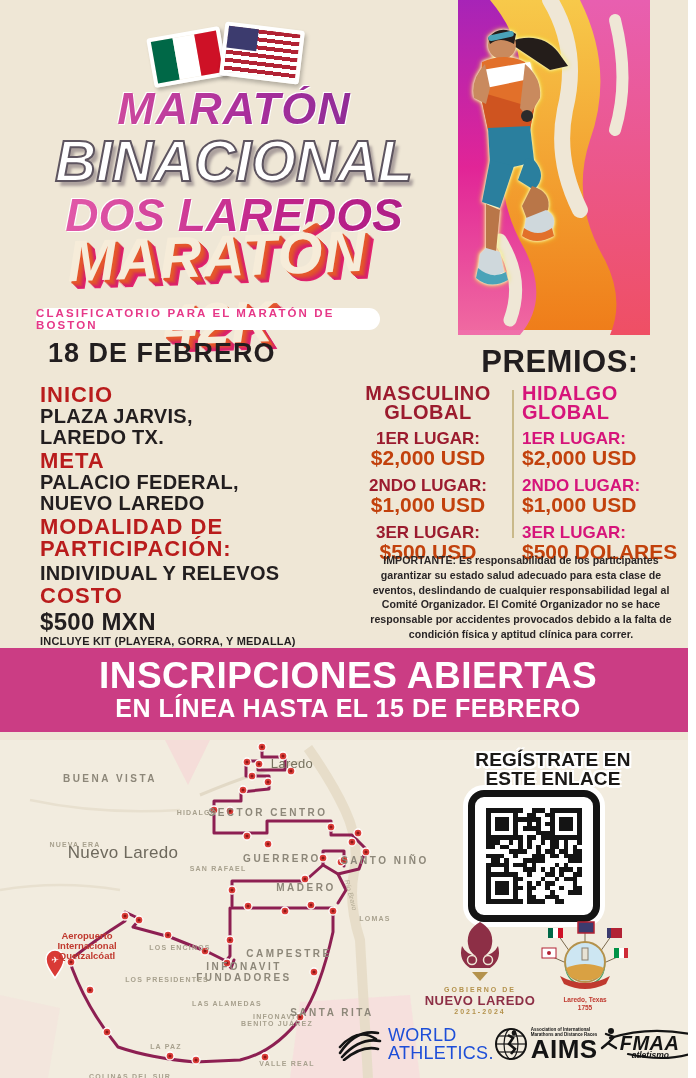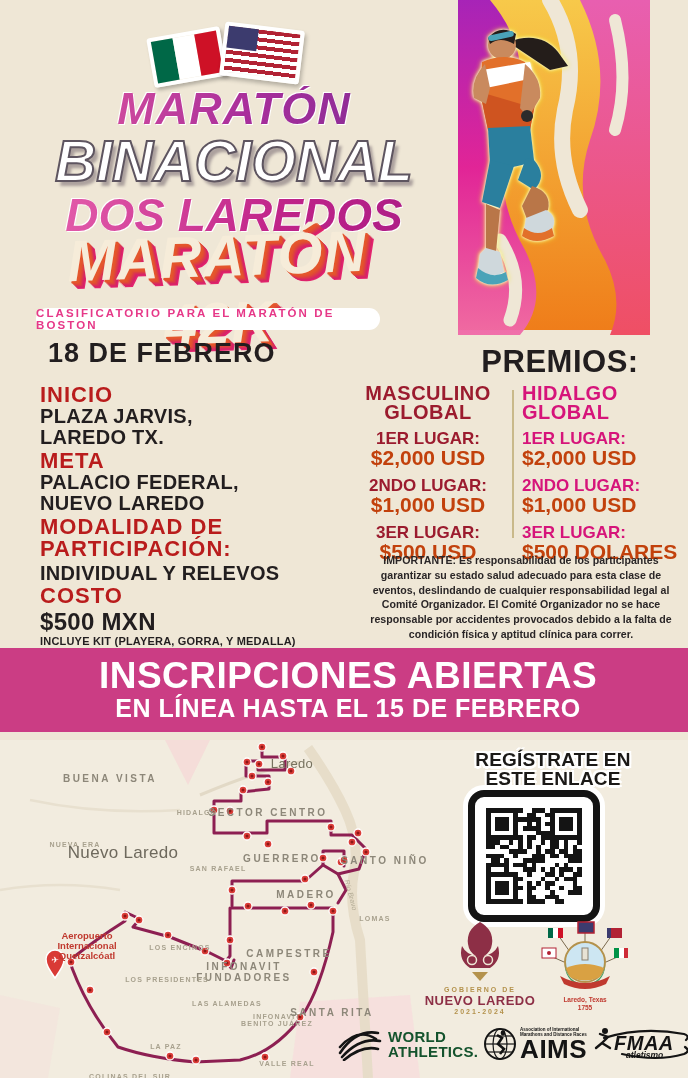--- a/index.html
+++ b/index.html
@@ -76,21 +76,21 @@
   
   .gob{position:absolute;left:420px;top:920px;width:120px;text-align:center;}
   .gob .g1{font-size:7px;font-weight:bold;letter-spacing:2px;color:#b4924c;}
   .gob .g2{font-size:13px;font-weight:bold;letter-spacing:.5px;color:#8d2f46;}
   .gob .g3{font-size:7px;font-weight:bold;letter-spacing:2px;color:#b4924c;}
   .seal{position:absolute;left:540px;top:920px;width:90px;text-align:center;}
   .seal .cap{font-size:6.5px;color:#c0392f;font-weight:bold;line-height:1.2;}
   .blogos{position:absolute;left:336px;top:1018px;width:356px;height:52px;display:flex;
           align-items:center;justify-content:space-between;}
   .wa{display:flex;align-items:center;gap:6px;}
-  .wa .watext{font-size:15px;font-weight:bold;color:#14532d;line-height:1.0;letter-spacing:.3px;}
+  .wa .watext{font-size:18px;font-weight:normal;color:#1d4ed8;line-height:1.0;letter-spacing:.3px;}
   .aims{display:flex;align-items:center;gap:3px;}
   .aims .aimsword{font-size:26px;font-weight:bold;color:#141414;letter-spacing:.5px;line-height:.9;}
   .aims .aimssub{font-size:4.5px;font-weight:bold;color:#141414;line-height:1.2;}
   .fmaa{position:relative;width:100px;height:40px;}
   .fmaa .fword{position:absolute;left:22px;top:8px;font-size:20px;font-weight:bold;font-style:italic;color:#141414;letter-spacing:.5px;}
   .fmaa .fsub{position:absolute;left:34px;top:26px;font-size:8.5px;font-weight:bold;font-style:italic;color:#141414;}
 </style>
 </head>
 <body>
 
@@ -327,21 +327,21 @@
     </svg>
     <div style="position:absolute;left:0;top:0;width:696px;height:338px;">
         <div class="maplabel citysm" style="left: 292px; top: 23px;">Laredo</div>
         <div class="maplabel area" style="left: 110px; top: 38px;">BUENA VISTA</div>
         <div class="maplabel tiny" style="left: 75px; top: 104px;">NUEVA ERA</div>
         <div class="maplabel city" style="left: 123px; top: 113px;">Nuevo Laredo</div>
         <div class="maplabel tiny" style="left: 197px; top: 72px;">HIDALGO</div>
         <div class="maplabel tiny" style="left: 218px; top: 128px;">SAN RAFAEL</div>
         <div class="maplabel area" style="left: 268px; top: 72px;">SECTOR CENTRO</div>
         <div class="maplabel area" style="left: 282px; top: 118px;">GUERRERO</div>
-        <div class="maplabel area" style="left: 306px; top: 154px;">MADERO</div>
+        <div class="maplabel area" style="left: 306px; top: 147px;">MADERO</div>
         <div class="maplabel area" style="left: 385px; top: 120px;">SANTO NIÑO</div>
         <div class="maplabel tiny" style="left: 375px; top: 178px;">LOMAS</div>
         <div class="maplabel river" style="left: 351px; top: 155px; transform: translate(-50%, -50%) rotate(75deg);">Río Bravo</div>
         <div class="maplabel tiny" style="left: 180px; top: 207px;">LOS ENCINOS</div>
         <div class="maplabel area" style="left: 289px; top: 213px;">CAMPESTRE</div>
         <div class="maplabel area" style="left: 244px; top: 226px;">INFONAVIT</div>
         <div class="maplabel area" style="left: 244px; top: 237px;">FUNDADORES</div>
         <div class="maplabel tiny" style="left: 167px; top: 239px;">LOS PRESIDENTES</div>
         <div class="maplabel tiny" style="left: 227px; top: 263px;">LAS ALAMEDAS</div>
         <div class="maplabel tiny" style="left: 277px; top: 276px;">INFONAVIT</div>

